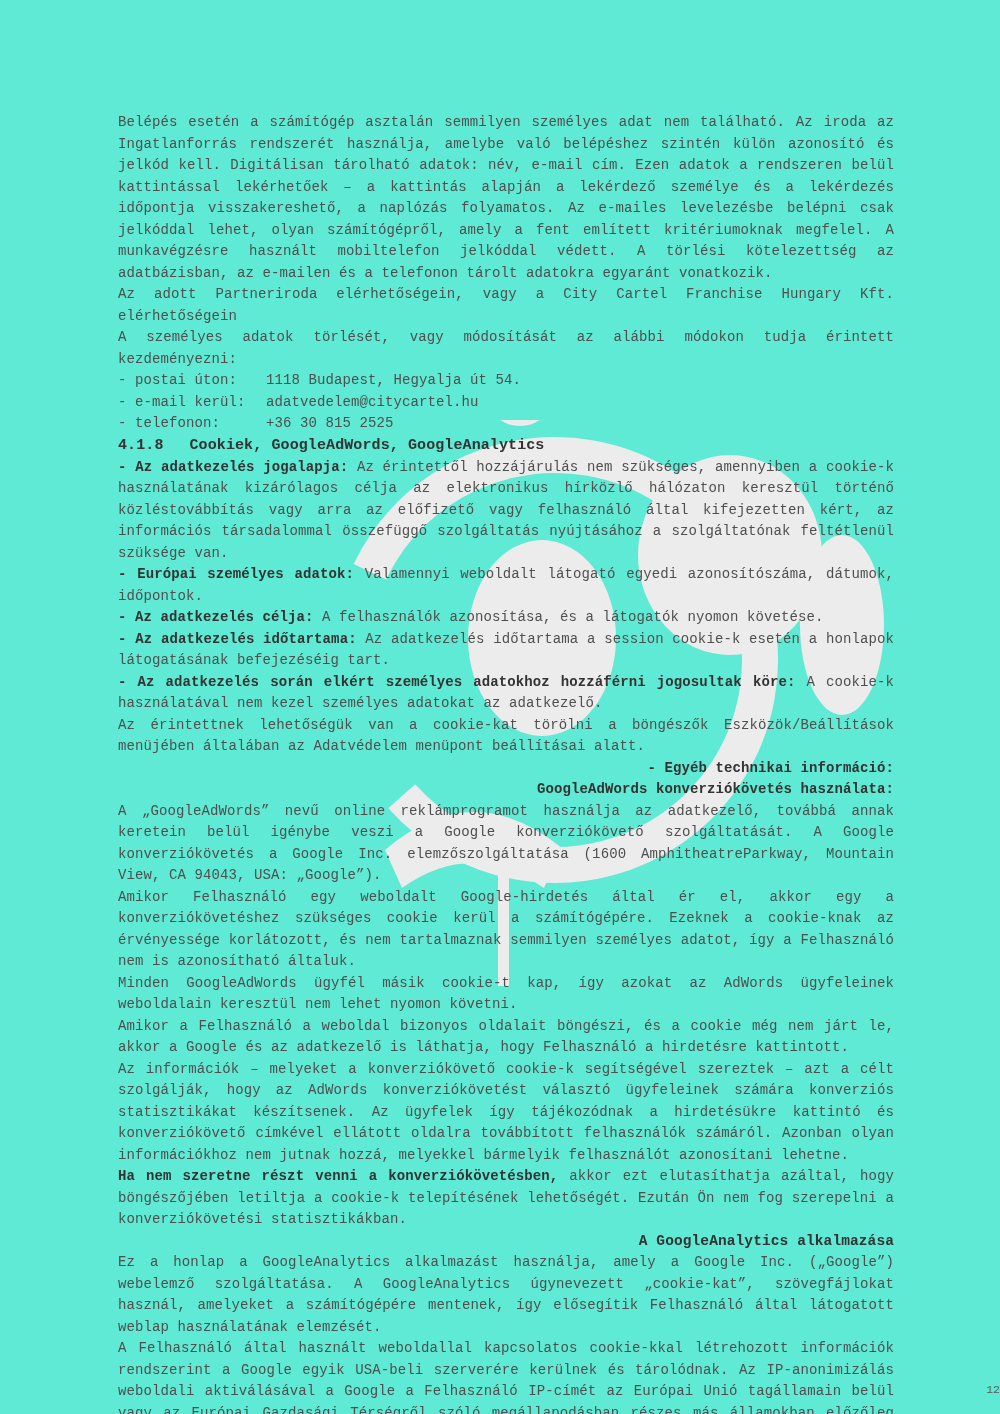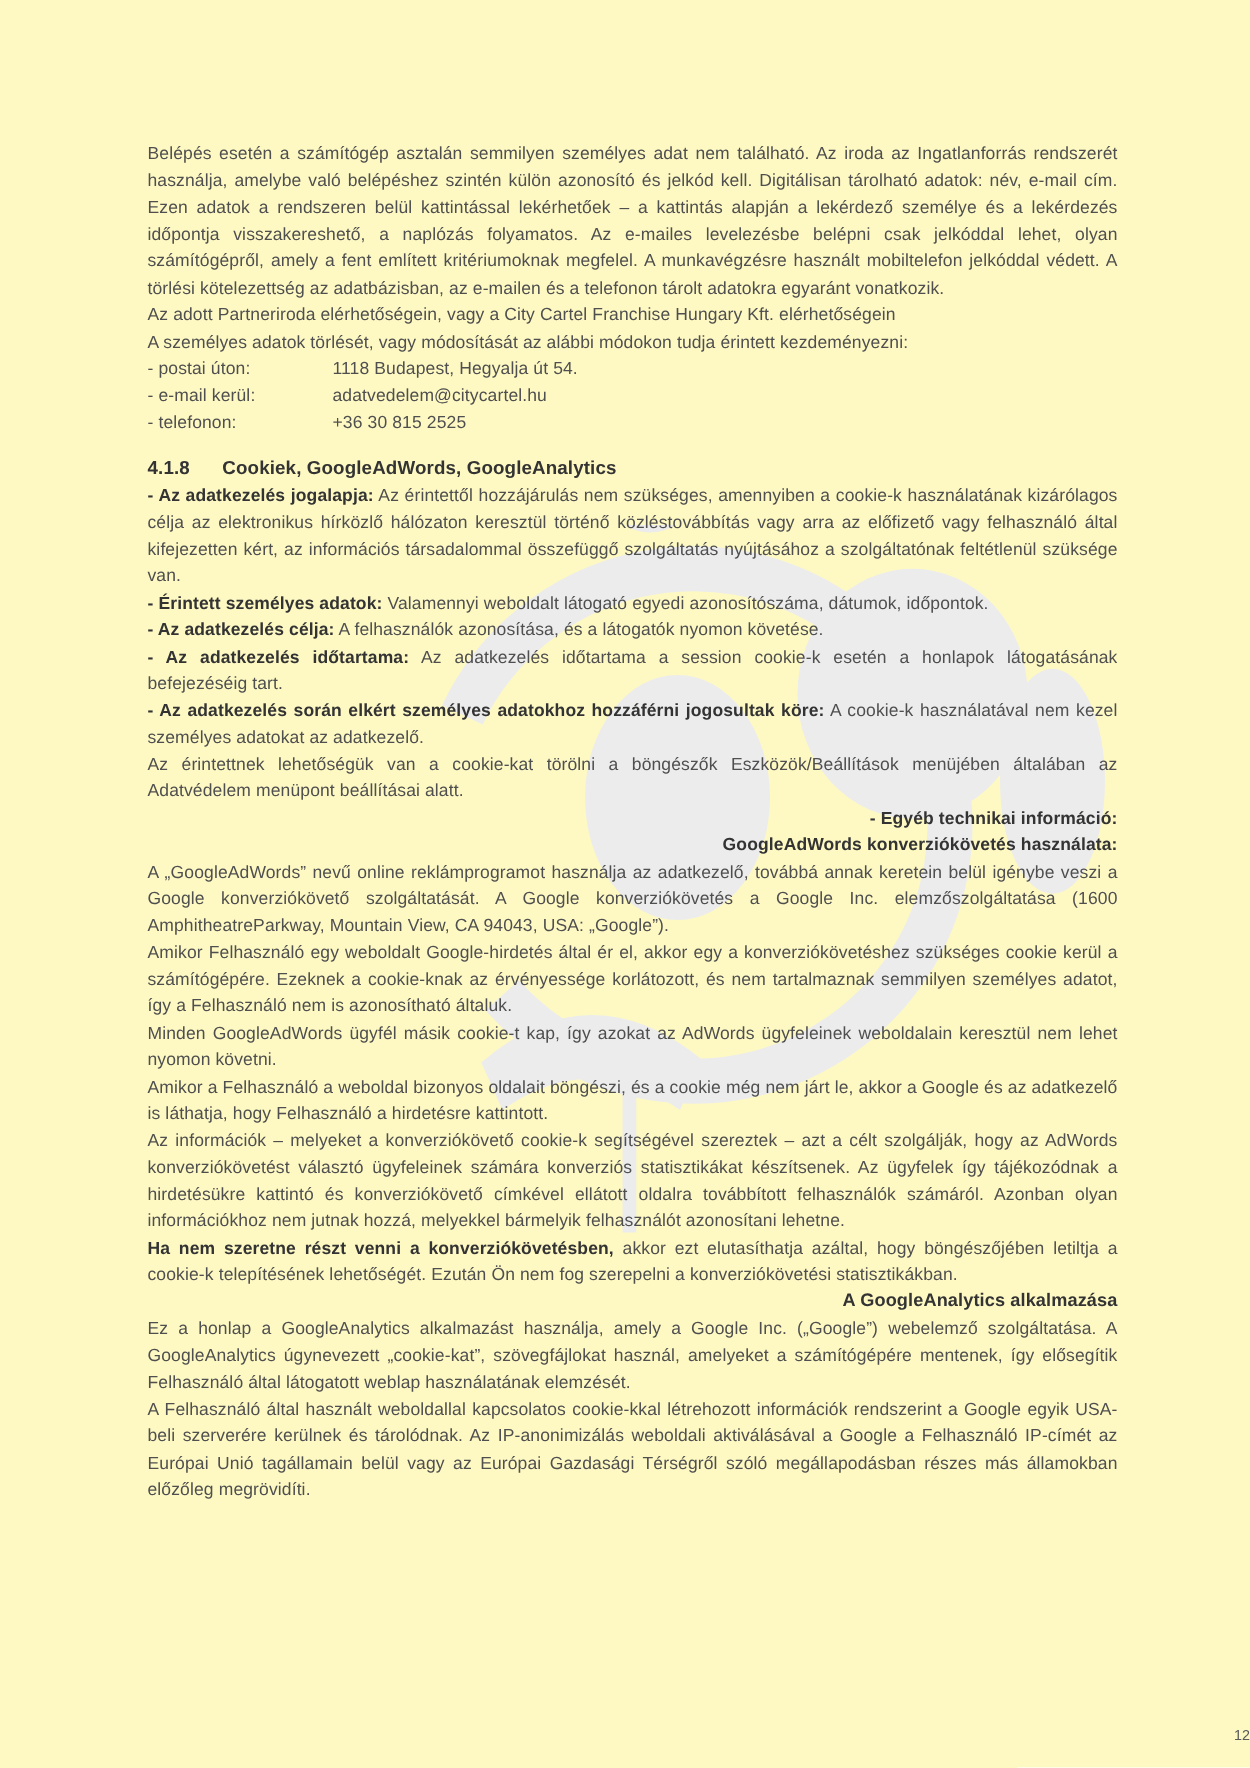--- a/index.html
+++ b/index.html
@@ -1,22 +1,22 @@
 <!DOCTYPE html>
 <html lang="hu"><head>
 <meta charset="utf-8">
 <style>
   html,body{margin:0;padding:0;background:#ffffff;}
   .page{
     position:relative;
     width:1000px;
     height:1414px;
-    background:#fef9c3;
+    background:#5eead4;
     overflow:hidden;
-    font-family:Liberation Sans, sans-serif;
+    font-family:Liberation Mono, monospace;
   }
   .watermark{
     position:absolute;
     left:330px;
     top:420px;
     z-index:0;
   }
   .content{
     position:absolute;
     left:118px;
@@ -29,21 +29,20 @@
     letter-spacing:0.1px;
   }
   .content p{margin:0;}
   .just{text-align:justify;}
   .force-last{text-align-last:justify;}
   b,.bold-line{font-weight:bold;color:#333333;}
   .bold-line{text-align:right;}
   .contact-row{display:flex;}
   .contact-label{width:148px;flex:0 0 148px;}
   .section-heading{
-    margin-top:15px;
     font-weight:bold;
     color:#333333;
     font-size:15px;
     line-height:22px;
   }
   .section-heading .sec-num{display:inline-block;margin-right:26px;}
   .analytics-heading{margin-top:13px;font-size:14.5px;}
   .page-number{
     position:absolute;
     top:1383px;
@@ -91,21 +90,21 @@
     <div class="contact-row">
       <span class="contact-label">- telefonon:</span>
       <span class="contact-value">+36 30 815 2525</span>
     </div>
 
     <div class="section-heading">
       <span class="sec-num">4.1.8</span><span>Cookiek, GoogleAdWords, GoogleAnalytics</span>
     </div>
 
     <p class="just"><b>- Az adatkezelés jogalapja:</b><span> Az érintettől hozzájárulás nem szükséges, amennyiben a cookie-k használatának kizárólagos célja az elektronikus hírközlő hálózaton keresztül történő közléstovábbítás vagy arra az előfizető vagy felhasználó által kifejezetten kért, az információs társadalommal összefüggő szolgáltatás nyújtásához a szolgáltatónak feltétlenül szüksége van.</span></p>
-    <p class="just"><b>- Érintett személyes adatok:</b><span> Valamennyi weboldalt látogató egyedi azonosítószáma, dátumok, időpontok.</span></p>
+    <p class="just"><b>- Európai személyes adatok:</b><span> Valamennyi weboldalt látogató egyedi azonosítószáma, dátumok, időpontok.</span></p>
     <p class="just"><b>- Az adatkezelés célja:</b><span> A felhasználók azonosítása, és a látogatók nyomon követése.</span></p>
     <p class="just"><b>- Az adatkezelés időtartama:</b><span> Az adatkezelés időtartama a session cookie-k esetén a honlapok látogatásának befejezéséig tart.</span></p>
     <p class="just"><b>- Az adatkezelés során elkért személyes adatokhoz hozzáférni jogosultak köre:</b><span> A cookie-k használatával nem kezel személyes adatokat az adatkezelő.</span></p>
 
     <p class="just">Az érintettnek lehetőségük van a cookie-kat törölni a böngészők Eszközök/Beállítások menüjében általában az Adatvédelem menüpont beállításai alatt.</p>
     <p class="bold-line">- Egyéb technikai információ:</p>
     <p class="bold-line">GoogleAdWords konverziókövetés használata:</p>
 
     <p class="just">A „GoogleAdWords” nevű online reklámprogramot használja az adatkezelő, továbbá annak keretein belül igénybe veszi a Google konverziókövető szolgáltatását. A Google konverziókövetés a Google Inc. elemzőszolgáltatása (1600 AmphitheatreParkway, Mountain View, CA 94043, USA: „Google”).</p>
     <p class="just">Amikor Felhasználó egy weboldalt Google-hirdetés által ér el, akkor egy a konverziókövetéshez szükséges cookie kerül a számítógépére. Ezeknek a cookie-knak az érvényessége korlátozott, és nem tartalmaznak semmilyen személyes adatot, így a Felhasználó nem is azonosítható általuk.</p>

